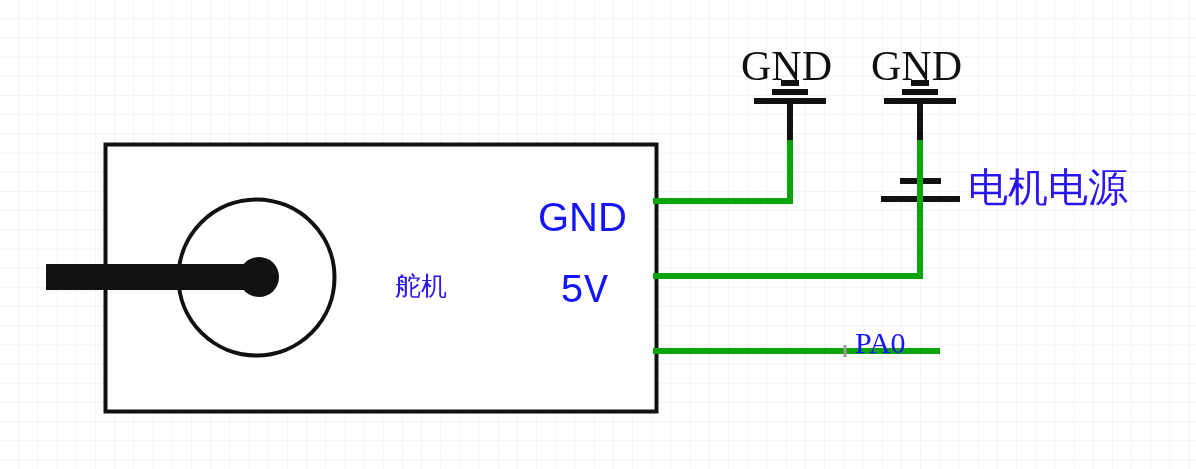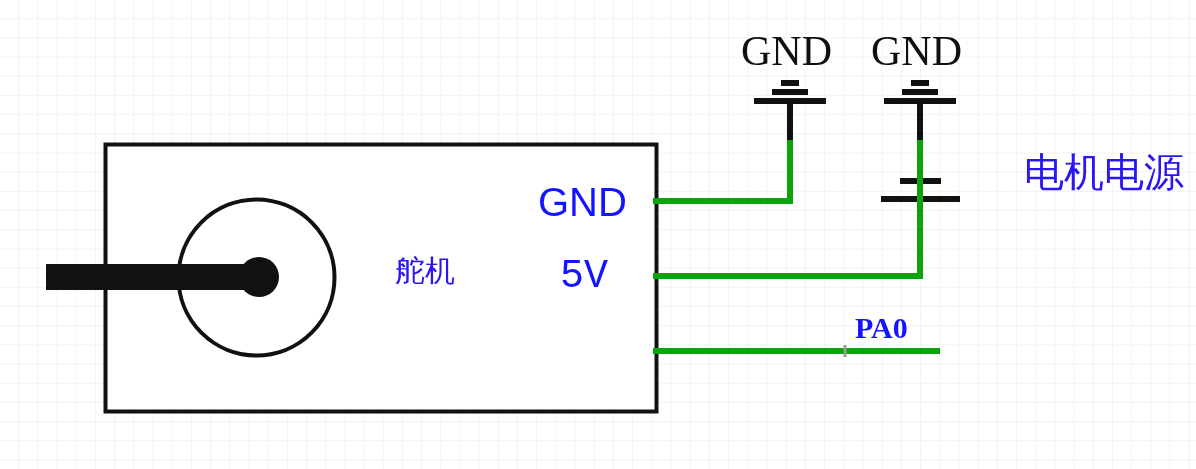--- a/index.html
+++ b/index.html
@@ -24,45 +24,45 @@
     position: absolute;
     left: 0;
     top: 0;
     width: 1196px;
     height: 469px;
   }
   .lbl {
     position: absolute;
     white-space: nowrap;
     user-select: none;
+    margin-top: 15px;
   }
   .pin-label {
     color: #1414ff;
     font-family: "Liberation Sans", sans-serif;
     font-size: 40px;
     line-height: 1;
     letter-spacing: 0px;
   }
   .gnd-label {
     color: #101010;
     font-family: "Liberation Serif", serif;
     font-size: 42px;
     line-height: 1;
   }
   .net-label {
     color: #1414ff;
     font-family: "Liberation Serif", serif;
     font-size: 30px;
     line-height: 1;
-    font-weight: bold;
   }
   .cn-label {
     color: #2a16f0;
-    font-family: Liberation Mono, monospace;
-    font-size: 30px;
+    font-family: Liberation Sans, sans-serif;
+    font-size: 26px;
     line-height: 1;
   }
   .cn-label-big {
     color: #2a16f0;
     font-family: "Liberation Sans", sans-serif;
     font-size: 40px;
     line-height: 1;
   }
   .watermark {
     color: #c7c7c7;
@@ -110,21 +110,21 @@
 
     <line x1="656" y1="351" x2="937" y2="351" stroke="#0ba50b" stroke-width="6" stroke-linecap="square"></line>
     <line x1="845" y1="345" x2="845" y2="357" stroke="#9a9a9a" stroke-width="3"></line>
 
   </svg>
 
   <div class="lbl gnd-label" style="left:741px; top:30px;">GND</div>
 
   <div class="lbl gnd-label" style="left:871px; top:30px;">GND</div>
 
-  <div class="lbl cn-label-big" style="left:1024px; top:152px;">电机电源</div>
+  <div class="lbl cn-label-big" style="left:968px; top:152px;">电机电源</div>
 
   <div class="lbl pin-label" style="left:538px; top:182px;">GND</div>
 
   <div class="lbl pin-label" style="left:560px; top:257px;font-family:Liberation Mono, monospace;">5V</div>
 
 
   <div class="lbl cn-label" style="left:395px; top:258px;">舵机</div>
 
   <div class="lbl net-label" style="left:855px; top:313px;">PA0</div>
 

